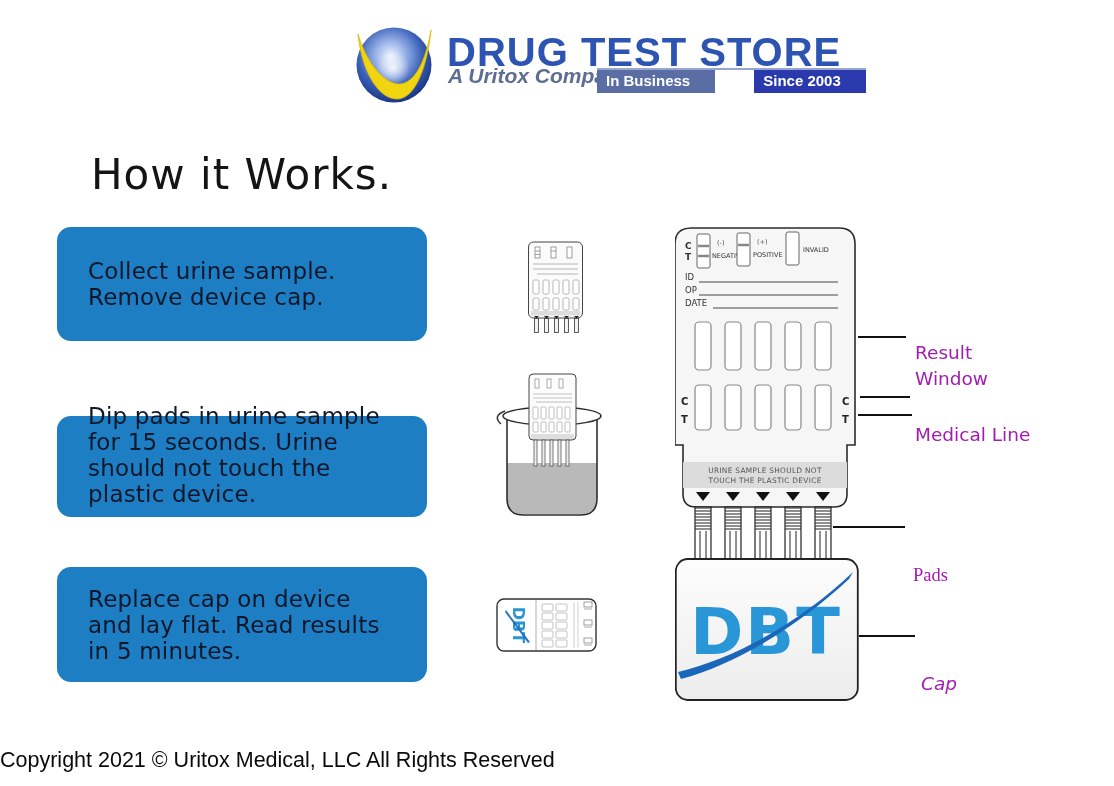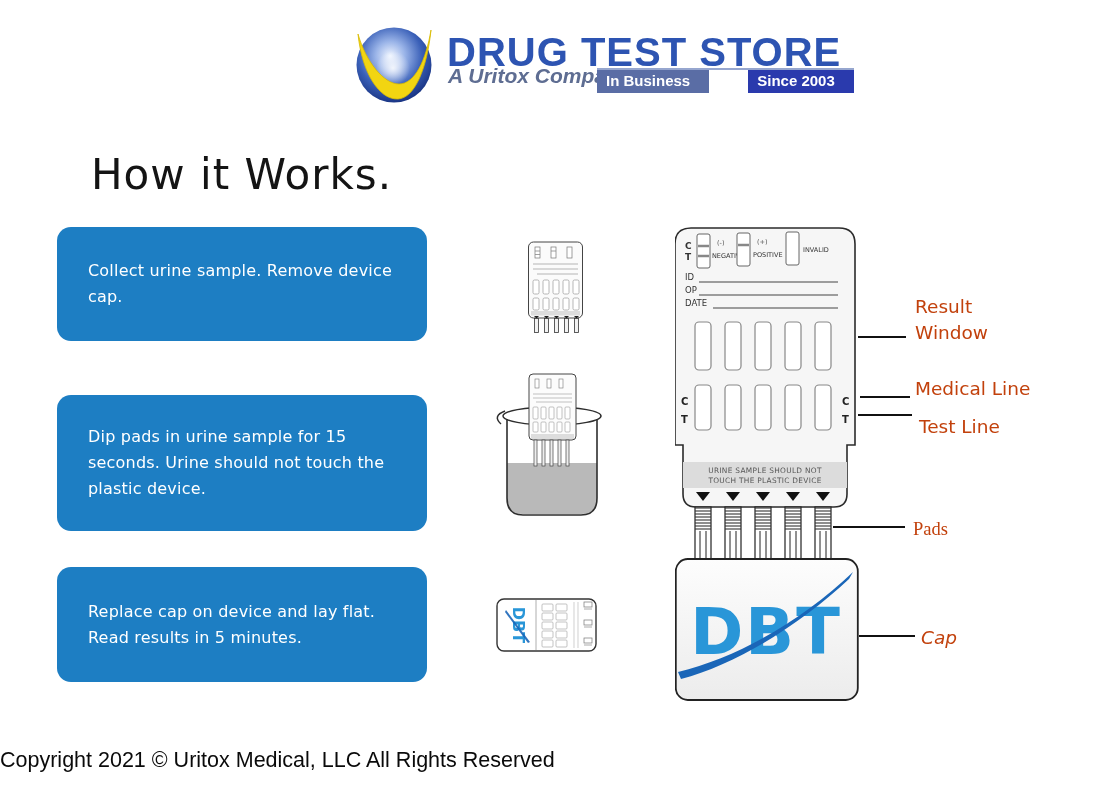--- a/index.html
+++ b/index.html
@@ -17,44 +17,44 @@
     white-space:nowrap;
   }
   .tagline {
     left:448px; top:64px; font-family:"Liberation Sans", sans-serif;
     font-style:italic; font-weight:bold; font-size:21px; color:#5e6d92;
     white-space:nowrap;
   }
   .badges { left:597px; top:68px; display:flex; border-top:2px solid #96a6cf; }
   .badge {
     font-family:"Liberation Sans", sans-serif; font-weight:bold;
-    font-size:15px; color:#ffffff; padding:2px 19px 4px 9px; white-space:nowrap;
+    font-size:15px; color:#ffffff; padding:2px 25px 4px 9px; white-space:nowrap;
   }
   .badge.business { background:#5a6da5; margin-right:2px; }
   .badge.since { background:#2a3aad;margin-left:37px; }
 
   
   .page-title {
     left:91px; top:150px; font-size:42px; color:#141414; letter-spacing:1px;
     white-space:nowrap;
   }
 
   
   .step-box {
     left:57px; width:370px; background:#1d7ec3; border-radius:14px;
-    color:#ffffff; font-size:16px; line-height:26px; letter-spacing:0.2px;
+    color:#0f172a; font-size:23px; line-height:26px; letter-spacing:0.2px;
     display:flex; align-items:center; padding:10px 28px 10px 31px;
   }
   .step-1 { top:227px; height:114px; }
-  .step-2 { top:395px; height:136px; }
+  .step-2 { top:416px; height:101px;align-items:flex-end; }
   .step-3 { top:567px; height:115px;justify-content:flex-end; }
 
   
   .callout {
-    font-size:18.5px; line-height:26px; color:#c2410c; white-space:normal;
+    font-size:18.5px; line-height:26px; color:#a21caf; white-space:normal;margin-top:46px;
   }
   .pointer { height:2px; background:#111111; }
 
   
   .footer {
     left:0; right:0; top:748px; text-align:left;
     font-family:"Liberation Sans", sans-serif; font-size:21.5px; color:#0a0a0a;
   }
 
   svg text { user-select:none; }
@@ -324,19 +324,18 @@
   </svg>
 
   <div class="abs pointer" style="left:858px; top:336px; width:48px;"></div>
   <div class="abs pointer" style="left:860px; top:396px; width:50px;"></div>
   <div class="abs pointer" style="left:858px; top:414px; width:54px;"></div>
   <div class="abs pointer" style="left:833px; top:526px; width:72px;"></div>
   <div class="abs pointer" style="left:859px; top:635px; width:56px;"></div>
 
   <div class="abs callout" style="left:915px; top:294px; width:100px;">Result Window</div>
   <div class="abs callout" style="left:915px; top:376px; width:160px;">Medical Line</div>
-  <div class="abs callout" style="left:919px; top:414px; width:160px;">Test Line</div>
   <div class="abs callout" style="left:913px; top:516px; width:120px;font-family:Liberation Serif, serif;">Pads</div>
   <div class="abs callout" style="left:921px; top:625px; width:120px;font-style:italic;">Cap</div>
 
   <div class="abs footer">Copyright 2021 © Uritox Medical, LLC All Rights Reserved</div>
 
 </div>
 
 </body></html>

